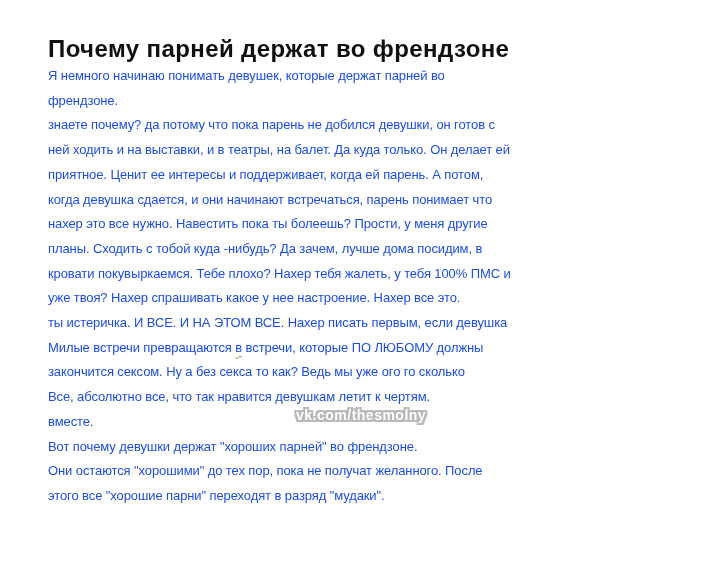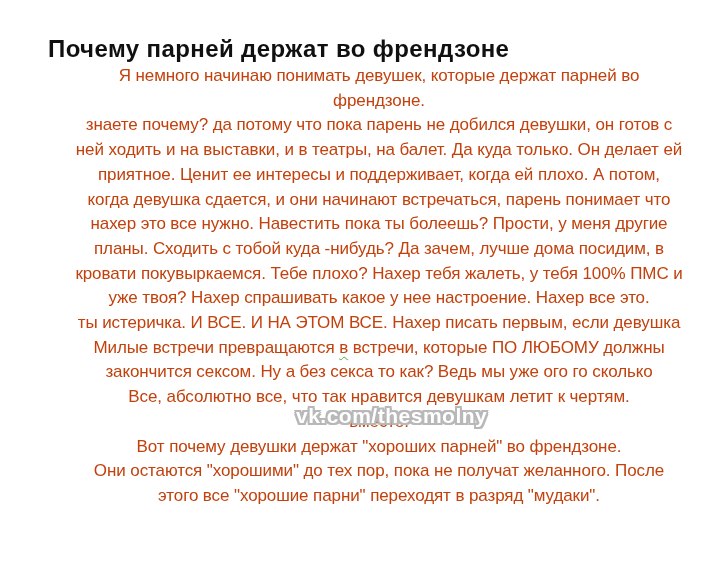--- a/index.html
+++ b/index.html
@@ -24,37 +24,36 @@
   .title {
     margin: 0 0 0 0;
     font-size: 24px;
     line-height: 30px;
     font-weight: bold;
     color: #101010;
     letter-spacing: 0.4px;
     white-space: nowrap;
   }
   .line {
-    font-size: 17px;
+    font-size: 13px;
     line-height: 24.7px;
-    color: #c2410c;
+    color: #1d4ed8;
     letter-spacing: -0.1px;
     white-space: nowrap;
-    text-align: center;
   }
   .squiggly {
     text-decoration: underline wavy #5aa13c;
     text-decoration-thickness: 1px;
     text-underline-offset: 3px;
   }
   .watermark {
     position: absolute;
     left: 296px;
     top: 403px;
-    font-size: 21px;
+    font-size: 14px;
     line-height: 25px;
     font-weight: bold;
     letter-spacing: 0.5px;
     color: #ffffff;
     text-shadow:
       -2px -2px 0 #b8b8b8,  2px -2px 0 #b8b8b8,
       -2px  2px 0 #b8b8b8,  2px  2px 0 #b8b8b8,
        0   -2px 0 #b8b8b8,  0    2px 0 #b8b8b8,
       -2px  0   0 #b8b8b8,  2px  0   0 #b8b8b8,
       -1px -1px 0 #c4c4c4,  1px  1px 0 #c4c4c4;
@@ -65,21 +64,21 @@
 <body>
 
 <div class="page">
   <div class="content">
     <h1 class="title">Почему парней держат во френдзоне</h1>
     <div>
       <div class="line">Я немного начинаю понимать девушек, которые держат парней во</div>
       <div class="line">френдзоне.</div>
       <div class="line">знаете почему? да потому что пока парень не добился девушки, он готов с</div>
       <div class="line">ней ходить и на выставки, и в театры, на балет. Да куда только. Он делает ей</div>
-      <div class="line">приятное. Ценит ее интересы и поддерживает, когда ей плохо. А потом,</div>
+      <div class="line">приятное. Ценит ее интересы и поддерживает, когда ей парень. А потом,</div>
       <div class="line">когда девушка сдается, и они начинают встречаться, парень понимает что</div>
       <div class="line">нахер это все нужно. Навестить пока ты болеешь? Прости, у меня другие</div>
       <div class="line">планы. Сходить с тобой куда -нибудь? Да зачем, лучше дома посидим, в</div>
       <div class="line">кровати покувыркаемся. Тебе плохо? Нахер тебя жалеть, у тебя 100% ПМС и</div>
       <div class="line">уже твоя? Нахер спрашивать какое у нее настроение. Нахер все это.</div>
       <div class="line">ты истеричка. И ВСЕ. И НА ЭТОМ ВСЕ. Нахер писать первым, если девушка</div>
       <div class="line"><span>Милые встречи превращаются </span><span class="squiggly">в</span><span> встречи, которые ПО ЛЮБОМУ должны</span></div>
       <div class="line">закончится сексом. Ну а без секса то как? Ведь мы уже ого го сколько</div>
       <div class="line">Все, абсолютно все, что так нравится девушкам летит к чертям.</div>
       <div class="line">вместе.</div>

